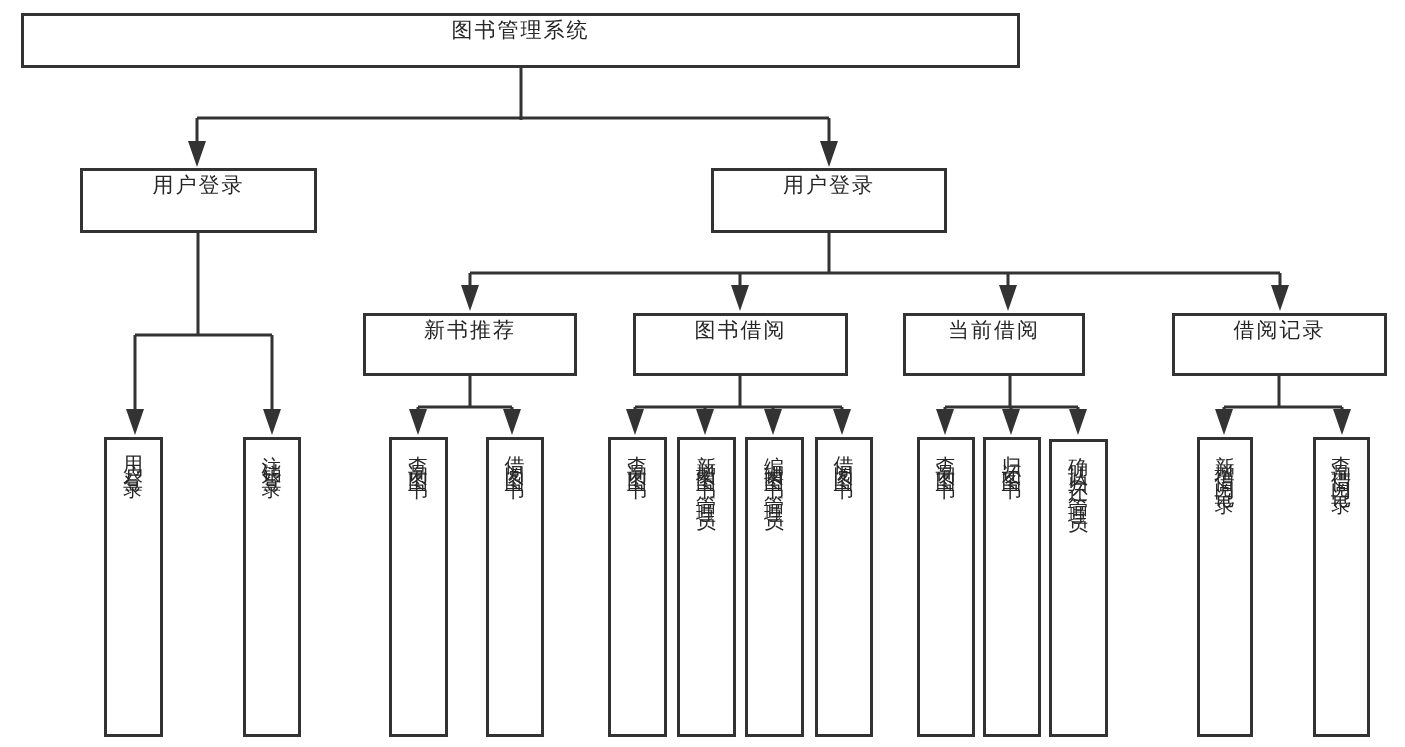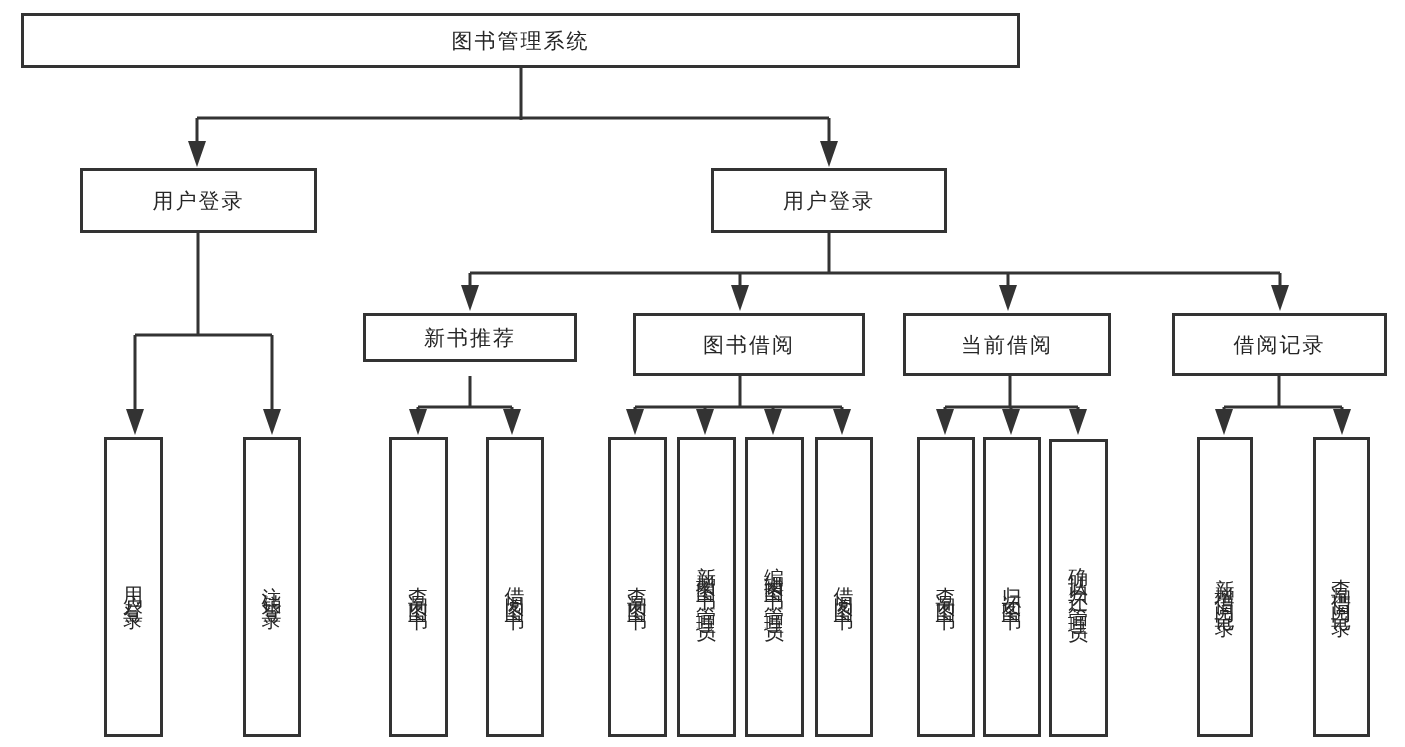--- a/index.html
+++ b/index.html
@@ -28,21 +28,20 @@
     stroke-width: 3;
     fill: none;
   }
   .connectors polygon { fill: var(--line); }
   .node {
     position: absolute;
     box-sizing: border-box;
     background: var(--box_bg);
     border: 3px solid var(--line);
     display: flex;
-    align-items: center;
     justify-content: center;
     color: var(--text);
   }
   .node.h .lbl {
     font-size: 21px;
     letter-spacing: 2px;
     white-space: nowrap;
   }
   .node.root .lbl { font-size: 21px; }
   .node.v .lbl {
@@ -115,27 +114,27 @@
     <span class="lbl">图书管理系统</span>
   </div>
 
   <div class="node h" style="left:80px;top:168px;width:237px;height:65px">
     <span class="lbl">用户登录</span>
   </div>
   <div class="node h" style="left:711px;top:168px;width:236px;height:65px">
     <span class="lbl">用户登录</span>
   </div>
 
-  <div class="node h" style="left:363px;top:313px;width:214px;height:49px">
+  <div class="node h" style="left:363px;top:313px;width:214px;height:63px">
     <span class="lbl">新书推荐</span>
   </div>
-  <div class="node h" style="left:633px;top:313px;width:232px;height:63px">
+  <div class="node h" style="left:633px;top:313px;width:215px;height:63px">
     <span class="lbl">图书借阅</span>
   </div>
-  <div class="node h" style="left:903px;top:313px;width:208px;height:63px">
+  <div class="node h" style="left:903px;top:313px;width:182px;height:63px">
     <span class="lbl">当前借阅</span>
   </div>
   <div class="node h" style="left:1172px;top:313px;width:215px;height:63px">
     <span class="lbl">借阅记录</span>
   </div>
 
   <div class="node v" style="left:104px;top:437px;width:59px;height:300px">
     <span class="lbl">用户登录</span>
   </div>
   <div class="node v" style="left:243px;top:437px;width:58px;height:300px">

